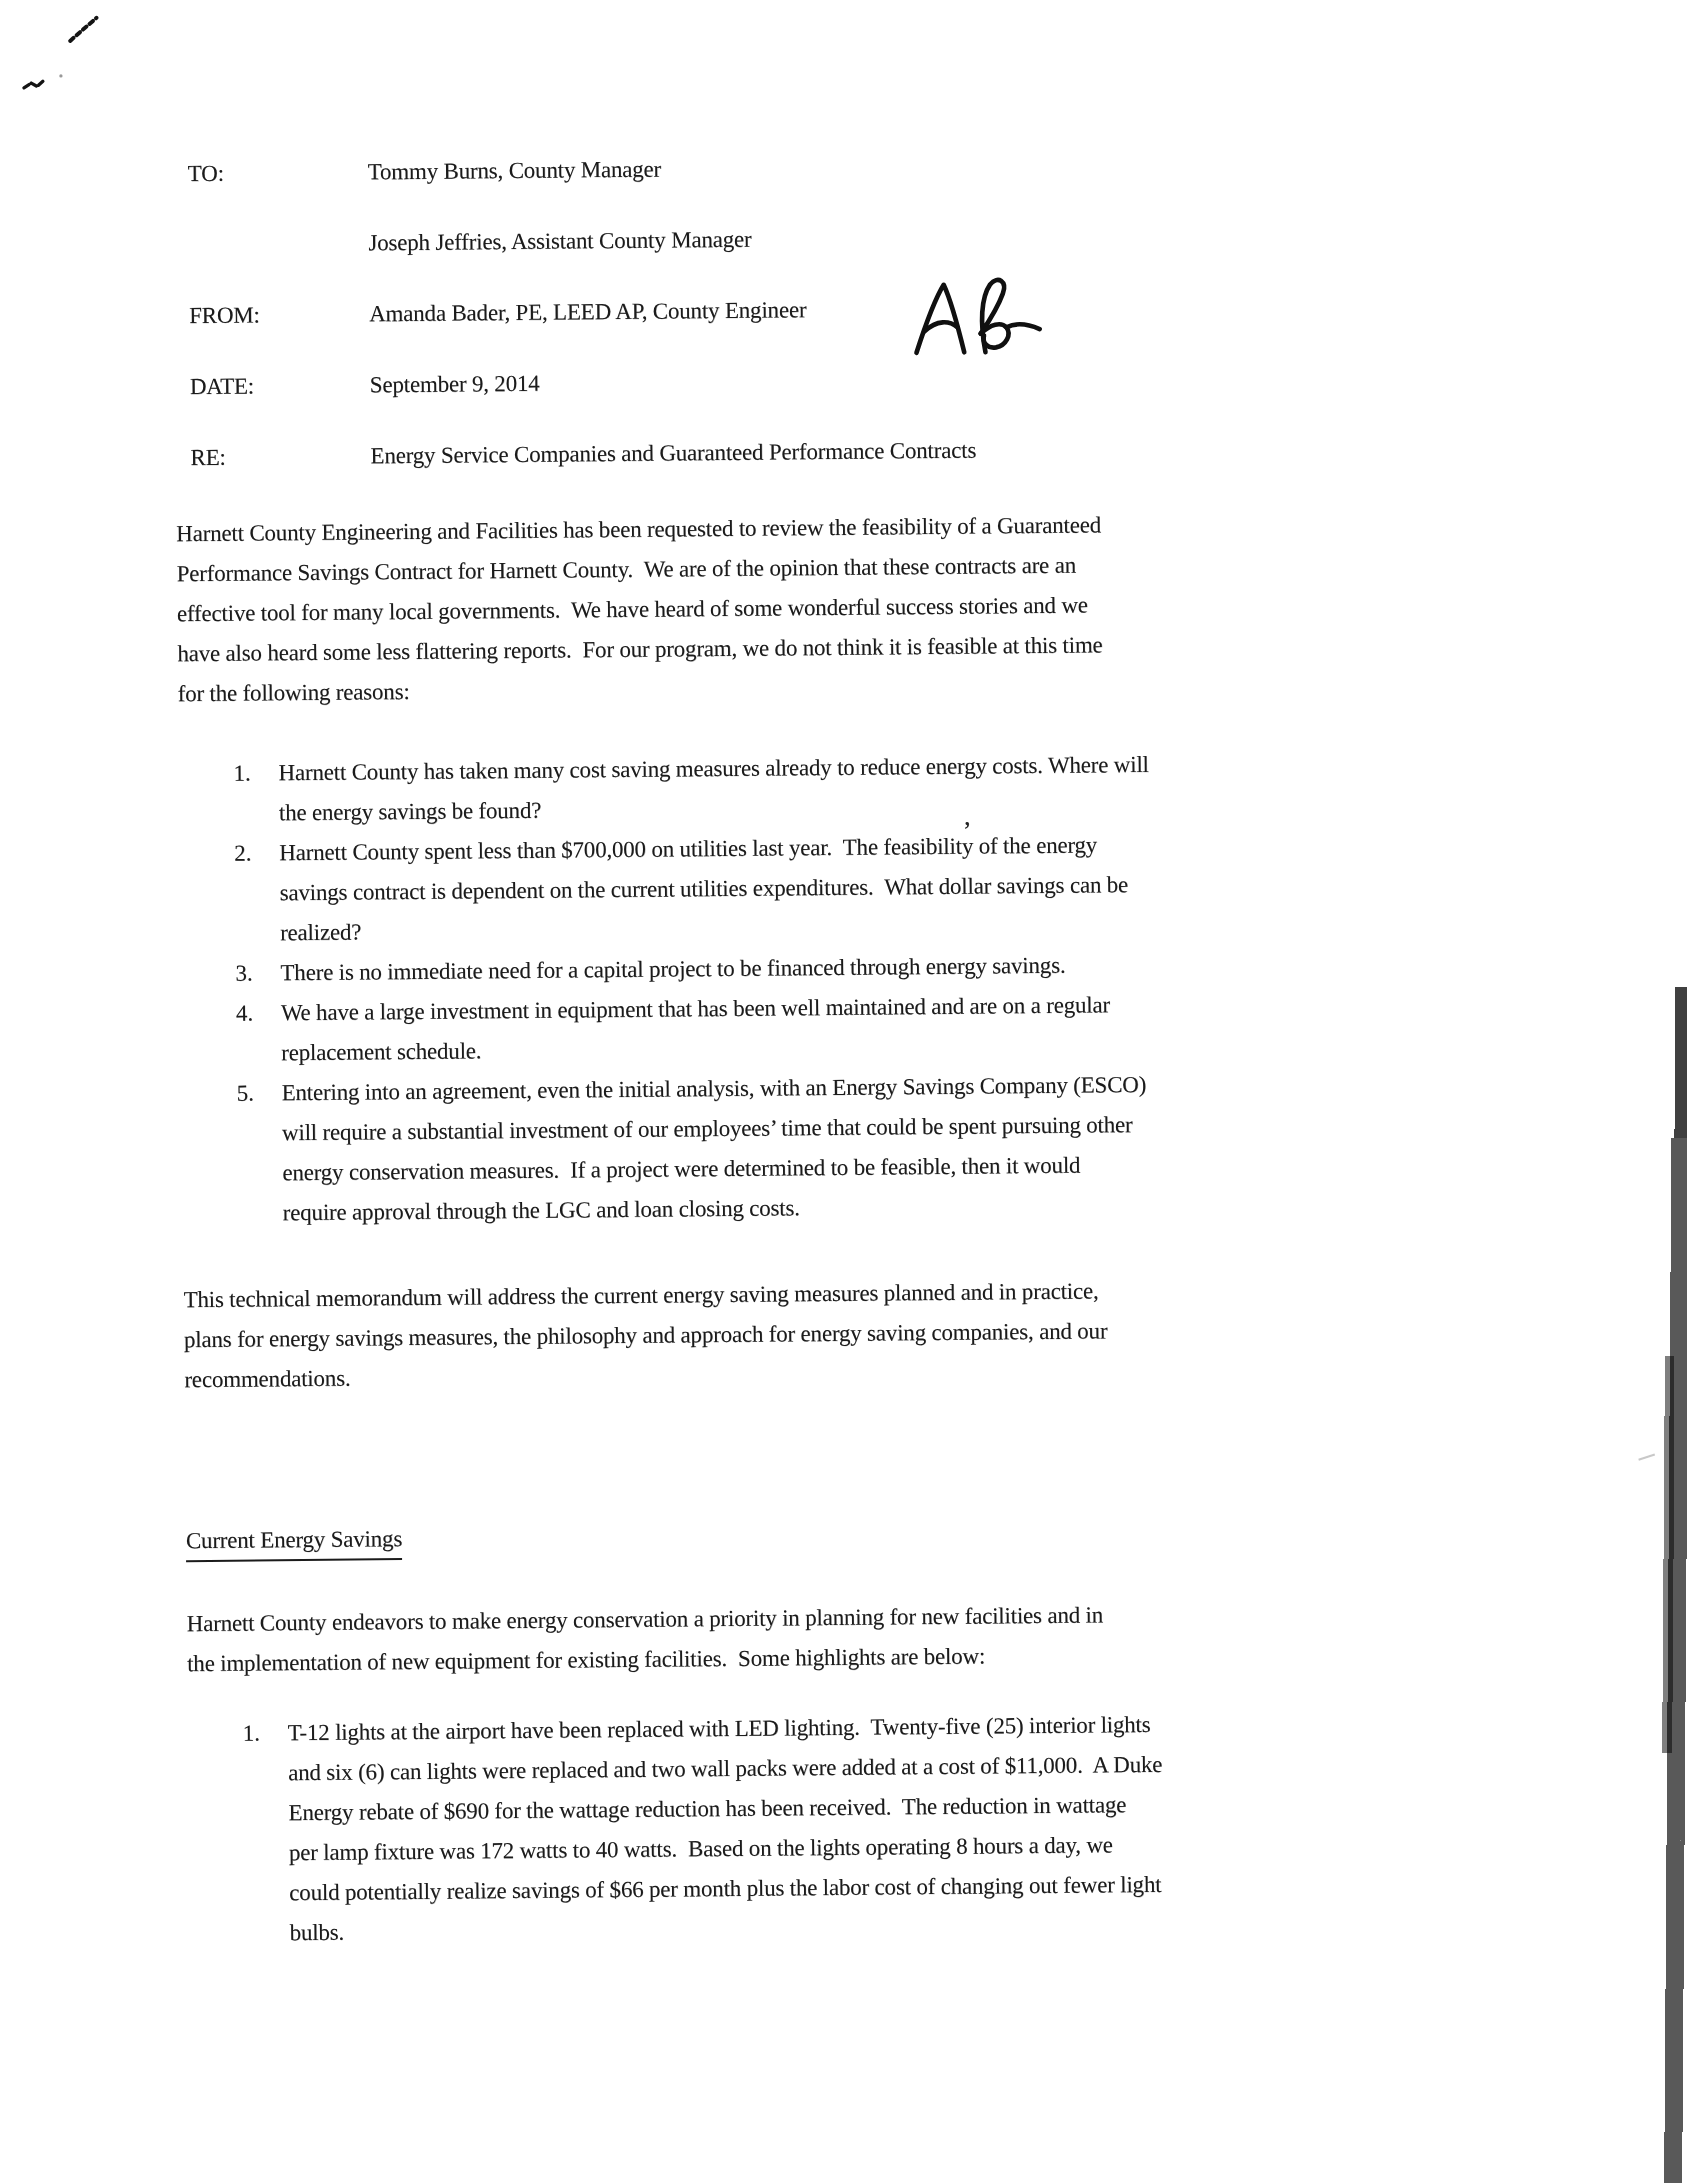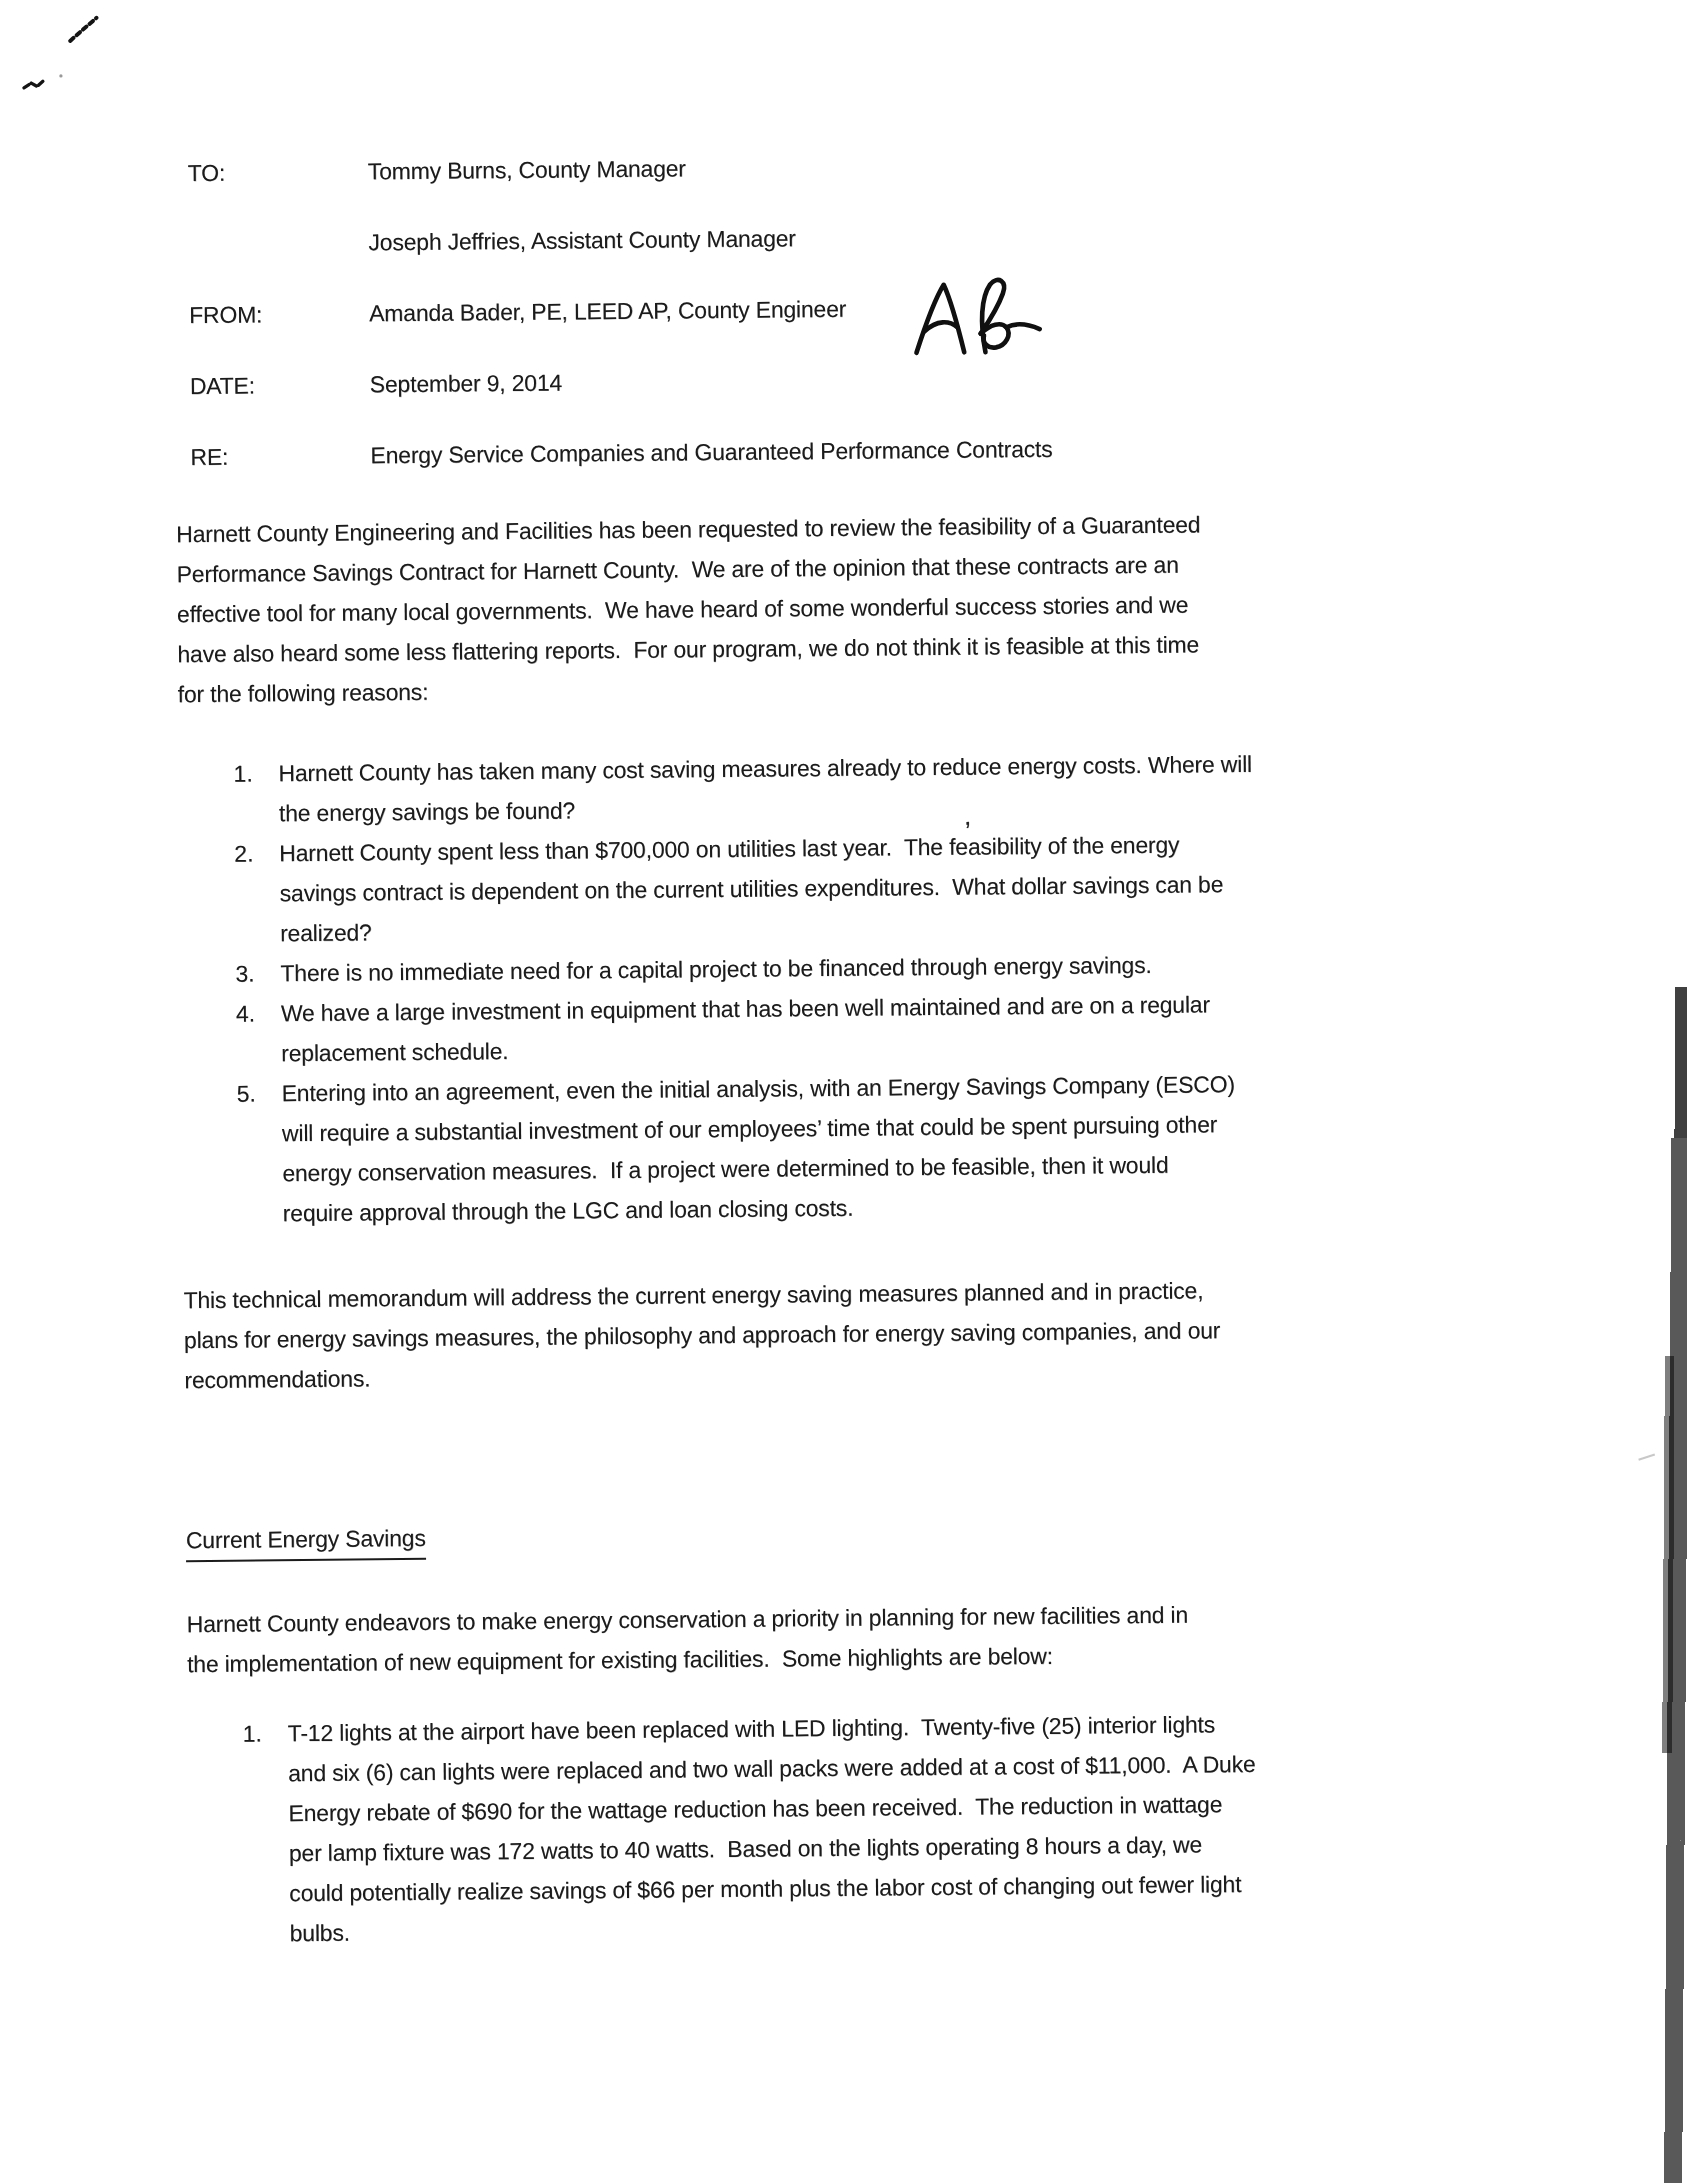--- a/index.html
+++ b/index.html
@@ -2,21 +2,21 @@
 <html style="font-size:10.6px"><head>
 <meta charset="utf-8">
 <style>
   html, body { margin:0; padding:0; }
   body { background:#e8e8e8; }
   .page {
     position:relative;
     width:1687px; height:2183px;
     background:#ffffff;
     overflow:hidden;
-    font-family:Liberation Sans, sans-serif;
+    font-family:Liberation Serif, serif;
     color:#1b1b1b;
   }
   .content {
     position:absolute; left:0; top:0;
     width:1482px;
     padding:159px 0 0 173px;
     transform:rotate(-0.55deg);
     transform-origin:198px 198px;
     text-shadow:0.3px 0.3px 0.5px rgba(25,25,25,0.35);
   }

